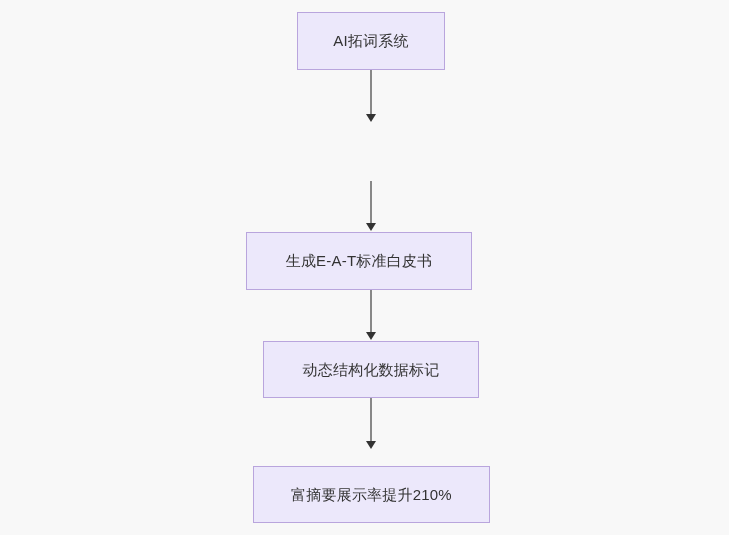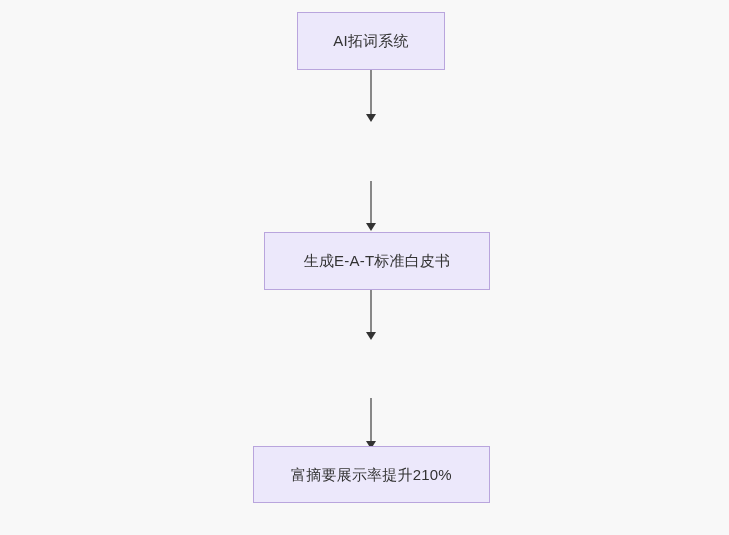--- a/index.html
+++ b/index.html
@@ -50,23 +50,23 @@
     width: 0;
     height: 0;
     border-left: 5px solid transparent;
     border-right: 5px solid transparent;
     border-top: 8px solid #333333;
   }
 
   
   #node-0 { left: 297px; top: 12px;  width: 148px; height: 58px; }
   #node-1 { left: 275px; top: 123px; width: 192px; height: 58px; }
-  #node-2 { left: 264px; top: 232px; width: 226px; height: 58px; }
+  #node-2 { left: 246px; top: 232px; width: 226px; height: 58px; }
   #node-3 { left: 263px; top: 341px; width: 216px; height: 57px; }
-  #node-4 { left: 253px; top: 446px; width: 237px; height: 57px; }
+  #node-4 { left: 253px; top: 466px; width: 237px; height: 57px; }
 
   
   #edge-0 { left: 370px; top: 70px;  height: 45px; }
   #edge-1 { left: 370px; top: 181px; height: 43px; }
   #edge-2 { left: 370px; top: 290px; height: 43px; }
   #edge-3 { left: 370px; top: 398px; height: 44px; }
 
   #arrow-0 { left: 366px; top: 114px; }
   #arrow-1 { left: 366px; top: 223px; }
   #arrow-2 { left: 366px; top: 332px; }
@@ -88,20 +88,23 @@
   <div class="flow-edge" id="edge-1"></div>
   <div class="flow-arrowhead" id="arrow-1"></div>
 
   <div class="flow-node" id="node-2">
     <span class="flow-node-label">生成E-A-T标准白皮书</span>
   </div>
 
   <div class="flow-edge" id="edge-2"></div>
   <div class="flow-arrowhead" id="arrow-2"></div>
 
+  <div class="flow-node" id="node-3">
+    <span class="flow-node-label">动态结构化数据标记</span>
+  </div>
 
   <div class="flow-edge" id="edge-3"></div>
   <div class="flow-arrowhead" id="arrow-3"></div>
 
   <div class="flow-node" id="node-4">
     <span class="flow-node-label">富摘要展示率提升210%</span>
   </div>
 
 </div>
 

